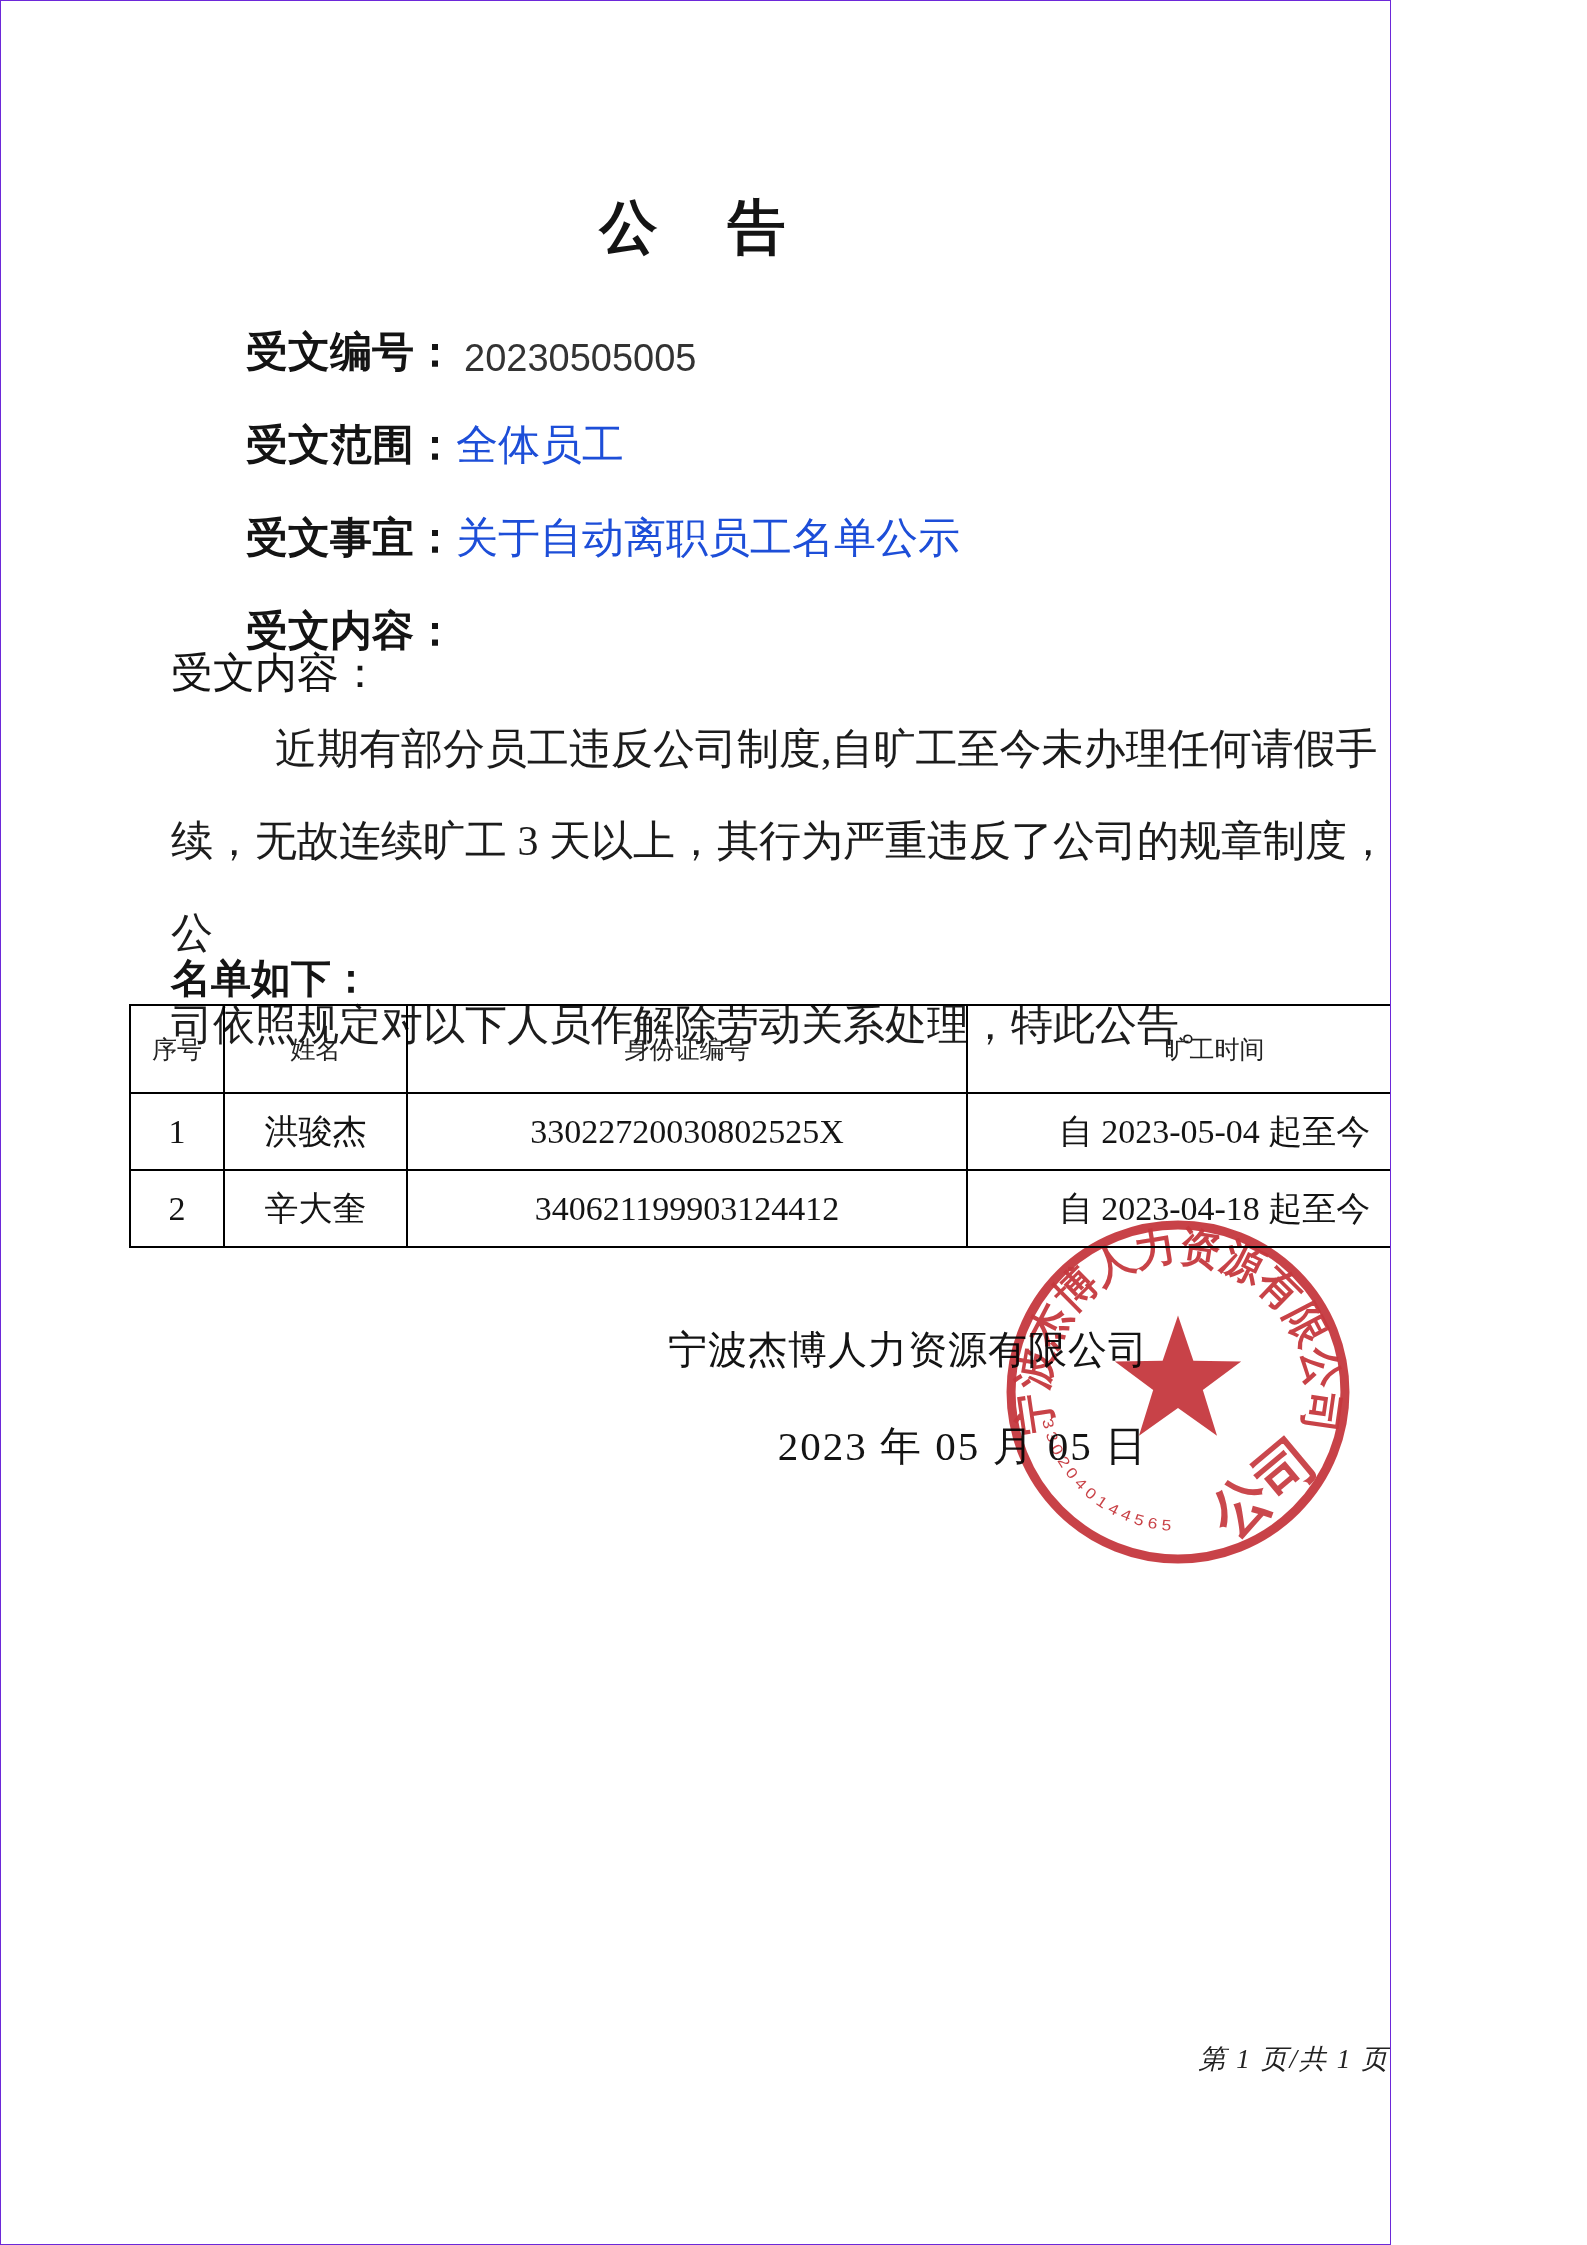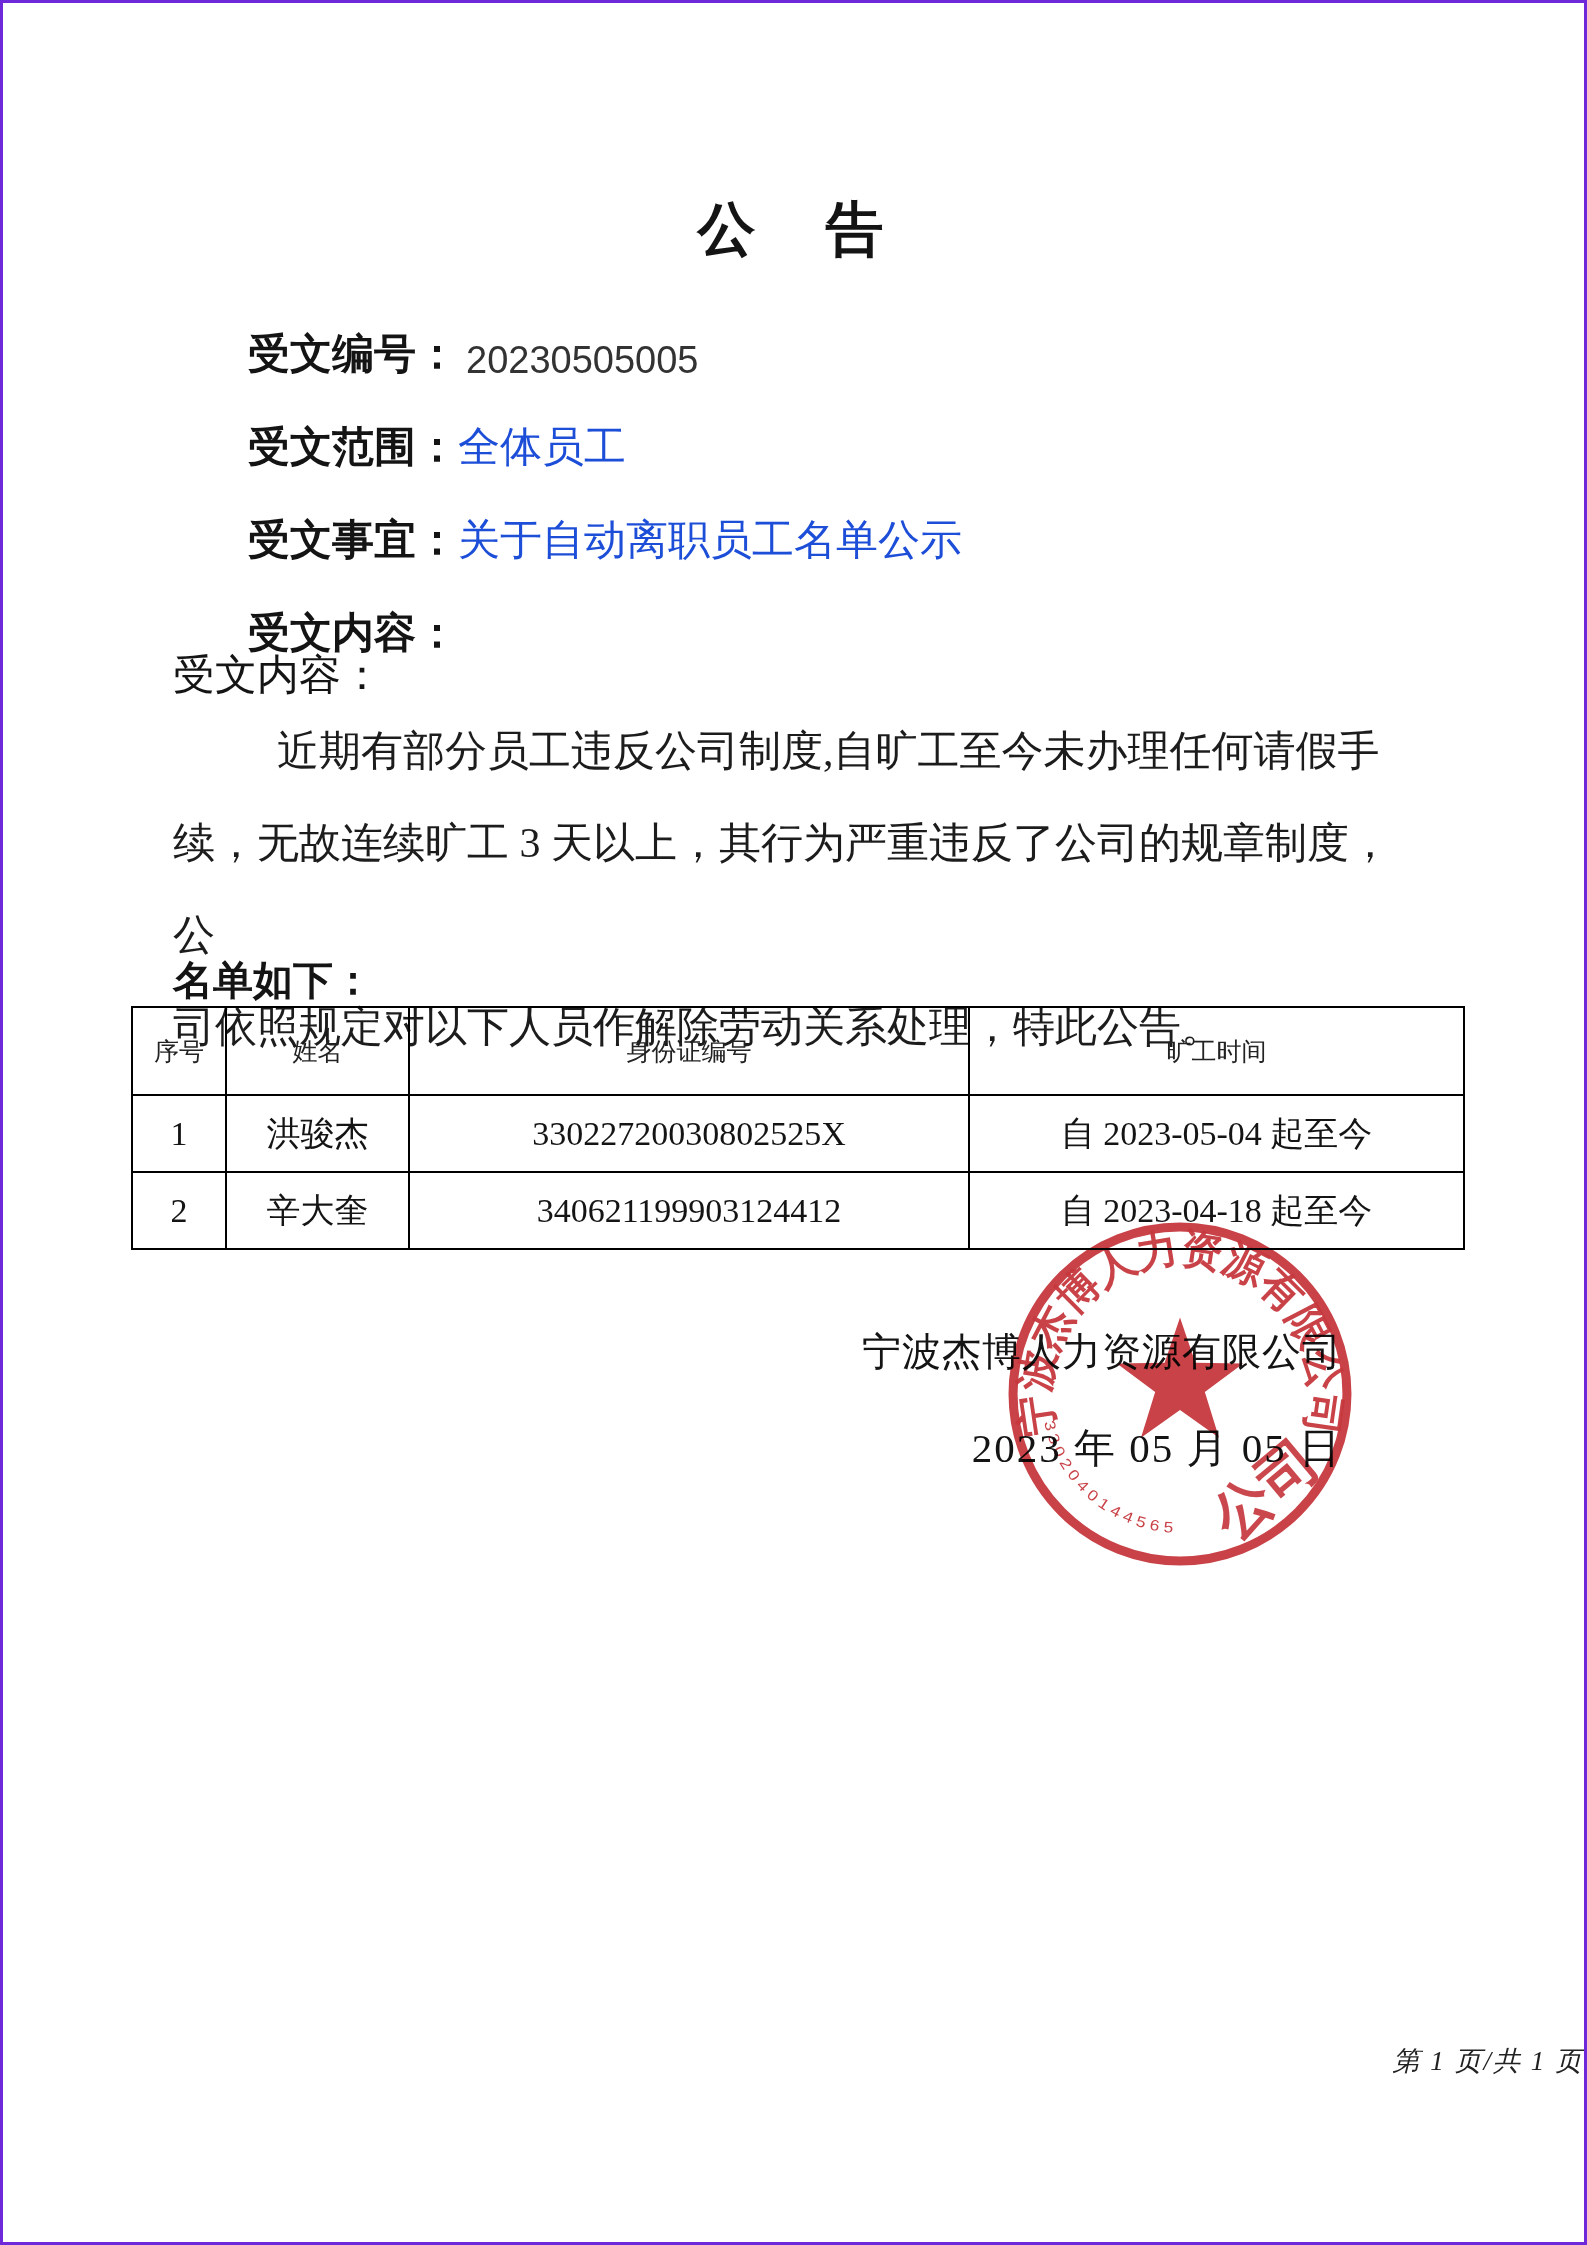--- a/index.html
+++ b/index.html
@@ -1,21 +1,21 @@
 <!DOCTYPE html>
 <html><head>
 <meta charset="utf-8">
 <style>
   * { margin:0; padding:0; box-sizing:border-box; }
   html,body { background:#ffffff; }
   .page {
     position:relative;
-    width:1587px; height:2245px;
+    width:1391px; height:2245px;
     background:#ffffff;
-    border:3px solid #6d28d9;
+    border:1px solid #6d28d9;
     overflow:hidden;
     font-family:"Liberation Serif","DejaVu Serif",serif;
     color:#141414;
   }
   .doc-title {
     position:absolute; top:188px; left:0; width:100%;
     text-align:center;
     font-size:58px; font-weight:bold;
     letter-spacing:6px;
   }

